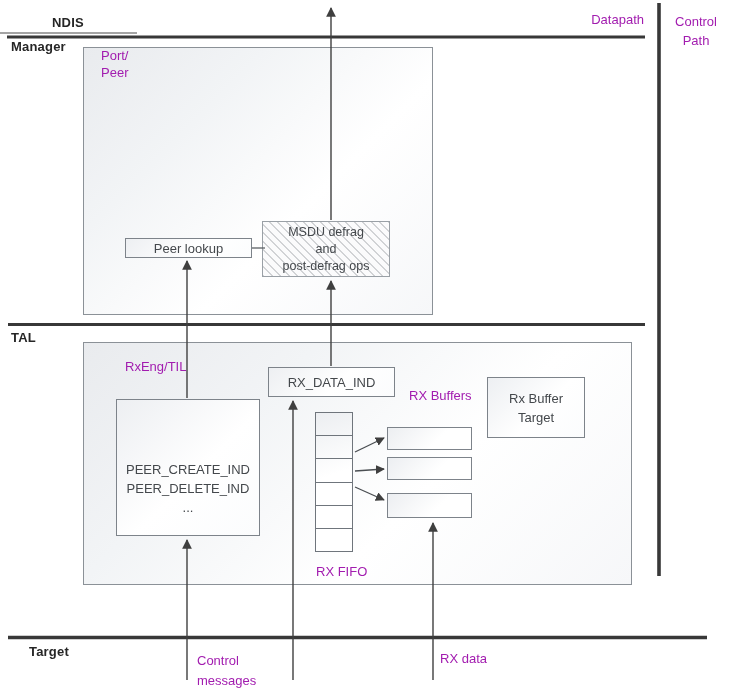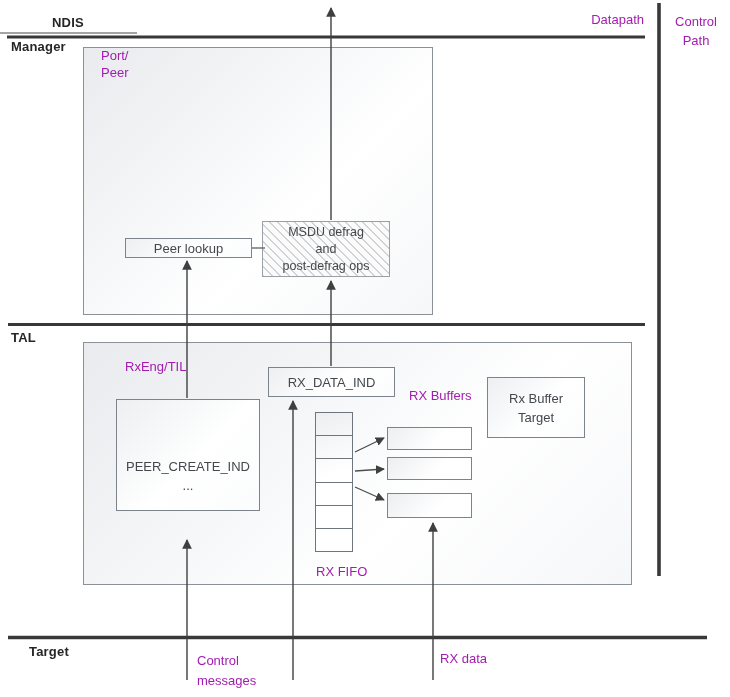--- a/index.html
+++ b/index.html
@@ -36,21 +36,21 @@
   .msdu-box {
     left:262px; top:221px; width:128px; height:56px;
     font-size:12.5px; line-height:17px;
     background:
       repeating-linear-gradient(45deg, rgba(175,178,182,.55) 0 1.4px, rgba(255,255,255,0) 1.4px 6px),
       #fbfbfc;
     border:1.2px solid #9aa0a6;
   }
   .rxdataind-box { left:268px; top:367px; width:127px; height:30px; font-size:13px; }
   .peer-box {
-    left:116px; top:399px; width:144px; height:112px;
+    left:116px; top:399px; width:144px; height:137px;
     border:1.4px solid #6f757c; font-size:13px; line-height:19px;
     justify-content:flex-start; padding-top:42px;
   }
   .manager-box { left:487px; top:377px; width:98px; height:61px; font-size:13px; line-height:19px; }
 
   .fifo { position:absolute; left:315px; top:412px; width:38px; height:140px;
           border:1.3px solid #6f757c; display:flex; flex-direction:column;
           background:linear-gradient(160deg,#eceef1 0%,#ffffff 45%,#ffffff 100%); }
   .fifo .cell { flex:1 1 auto; border-bottom:1.2px solid #6f757c; }
   .fifo .cell:last-child { border-bottom:none; }
@@ -102,20 +102,21 @@
     <div>MSDU defrag</div>
     <div>and</div>
     <div>post-defrag ops</div>
   </div>
 
   <div class="box small center rxdataind-box">
     <span>RX_DATA_IND</span>
   </div>
   <div class="box small center peer-box">
     <div>PEER_CREATE_IND</div>
+    <div>PEER_DELETE_IND</div>
     <div>...</div>
   </div>
 
   <div class="fifo">
     <div class="cell"></div>
     <div class="cell"></div>
     <div class="cell"></div>
     <div class="cell"></div>
     <div class="cell"></div>
     <div class="cell"></div>

